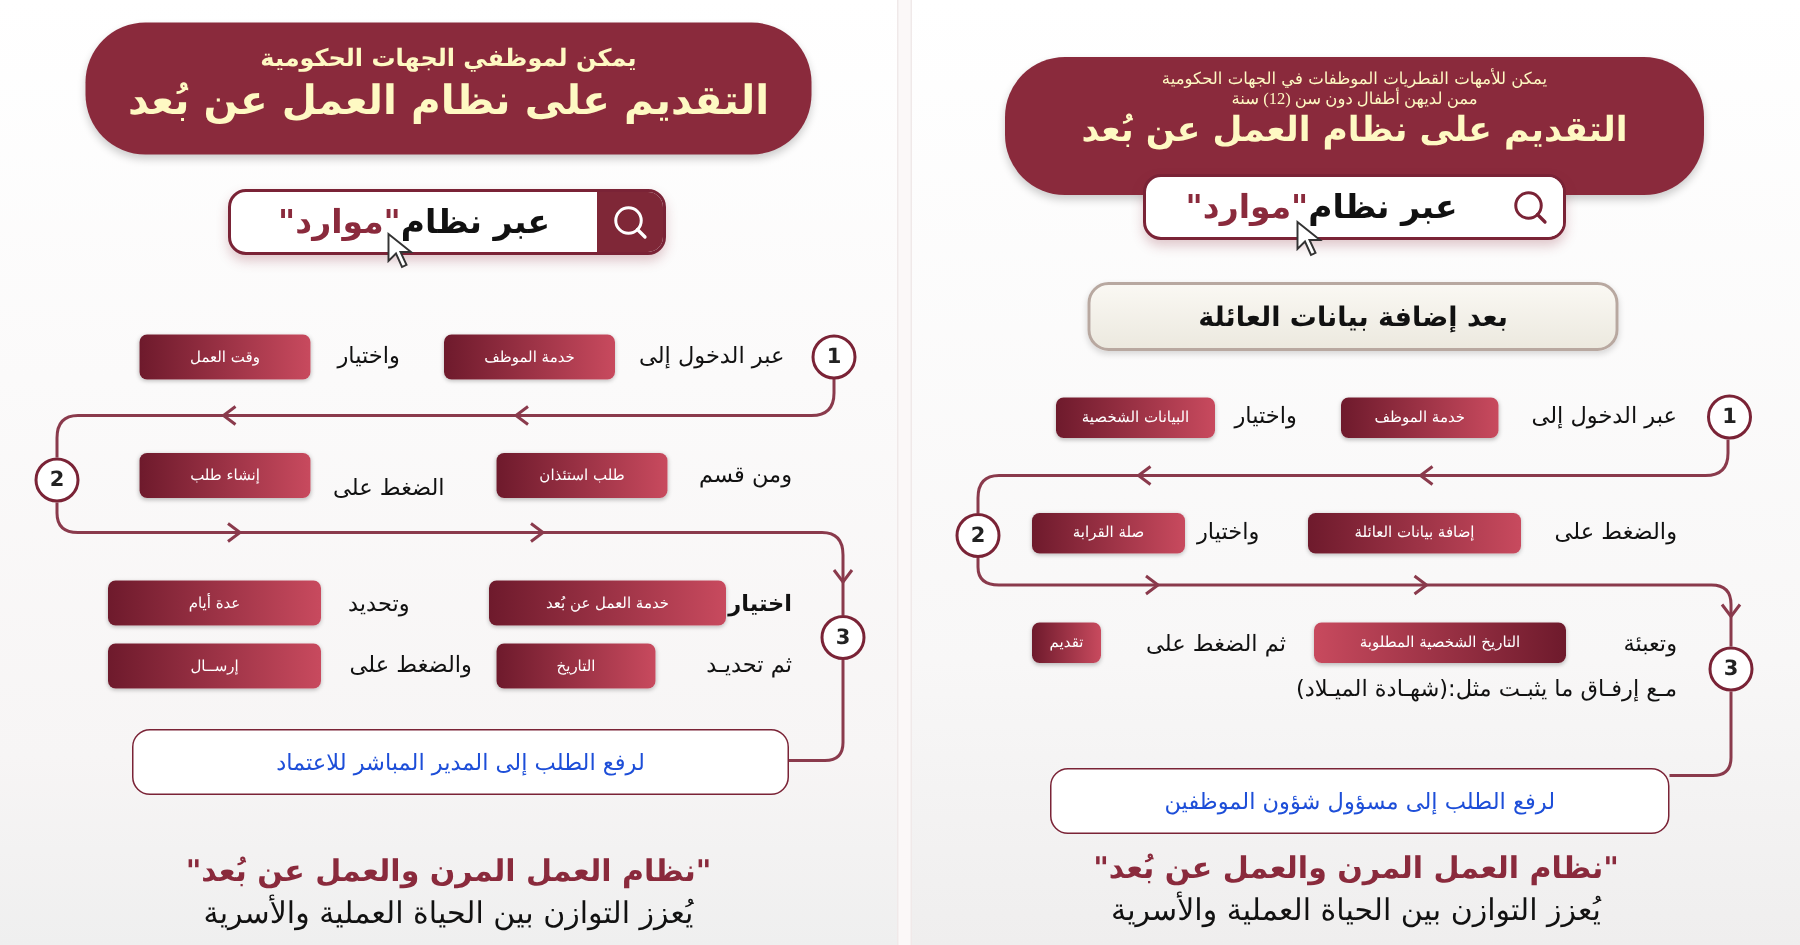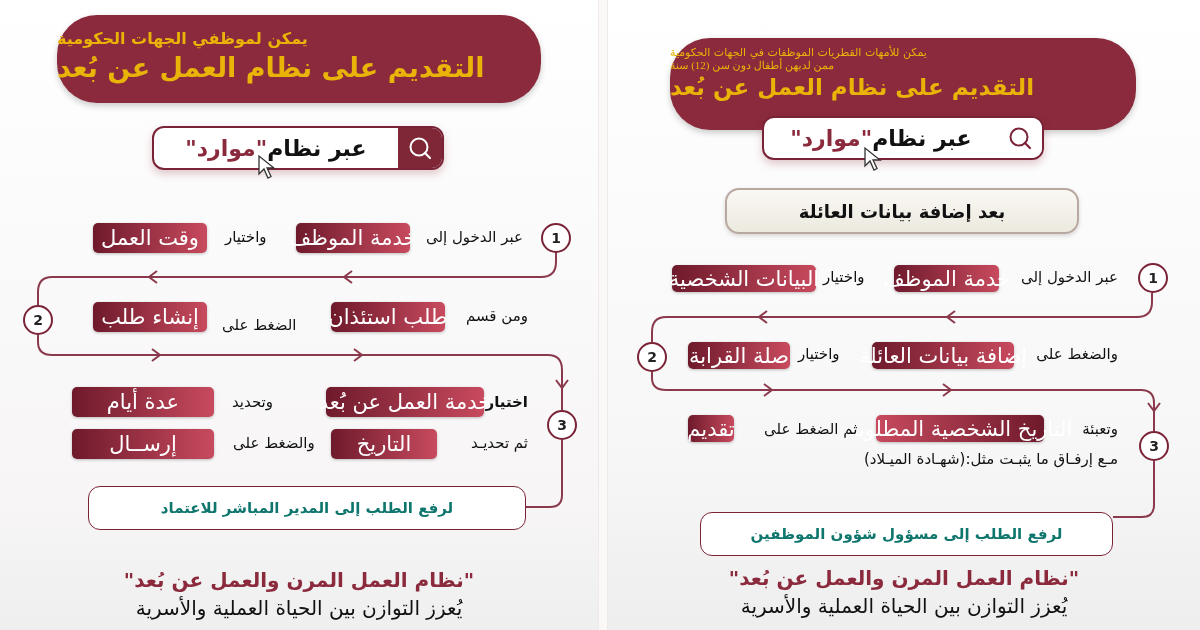--- a/index.html
+++ b/index.html
@@ -7,37 +7,37 @@
   body { position: relative; font-family: "DejaVu Sans", sans-serif; direction: ltr; }
 
   .panel { position: absolute; top: 0; height: 630px; background: linear-gradient(#ffffff, #f7f5f5 80%, #efefef); overflow: hidden; }
   .panel.left { left: 0; width: 598px; }
   .panel.right { left: 608px; width: 592px; background: linear-gradient(#ffffff, #f8f7f7 70%, #efeeee); }
   .divider { position: absolute; left: 598px; top: 0; width: 10px; height: 630px; background: #fbf8f8; border-left: 1px solid #f0e9e9; border-right: 1px solid #f0e9e9; }
 
   .abs { position: absolute; }
   .rtl { direction: rtl; unicode-bidi: plaintext; }
 
-  .banner { background: #8a2a3c; border-radius: 40px; color: #eab308; text-align: left; box-shadow: 0 3px 6px rgba(0,0,0,0.2); }
+  .banner { background: #8a2a3c; border-radius: 40px; color: #fef9c3; text-align: center; box-shadow: 0 3px 6px rgba(0,0,0,0.2); }
   .banner .sub { font-weight: bold; }
   .banner .main { font-weight: bold; }
 
   .search { background: #fff; border: 2px solid #7a2336; border-radius: 12px; box-shadow: 0 4px 8px rgba(138,42,60,0.25); display: flex; align-items: stretch; overflow: hidden; }
   .search .text { flex: 1; display: flex; align-items: center; justify-content: center; font-weight: bold; color: #111; direction: rtl; }
   .search .text .q { color: #8a2a3c; }
   .search .btn { width: 44px; background: #7f2737; display: flex; align-items: center; justify-content: center; }
 
-  .chip { position: absolute; height: 30px; border-radius: 5px; color: #fff; display: flex; align-items: center; justify-content: center; font-size: 21px; background: linear-gradient(90deg, #6e1a2c, #c84a5e); box-shadow: 0 1px 3px rgba(0,0,0,0.25); direction: rtl; white-space: nowrap; }
+  .chip { position: absolute; height: 30px; border-radius: 5px; color: #fff; display: flex; align-items: center; justify-content: center; font-size: 10px; background: linear-gradient(90deg, #6e1a2c, #c84a5e); box-shadow: 0 1px 3px rgba(0,0,0,0.25); direction: rtl; white-space: nowrap; }
   .chip.rev { background: linear-gradient(90deg, #c84a5e, #6e1a2c); }
   .lbl { position: absolute; font-size: 15px; color: #111; direction: rtl; white-space: nowrap; }
   .lbl.b { font-weight: bold; }
 
   .num { position: absolute; width: 30px; height: 30px; border-radius: 50%; border: 2px solid #7a2336; background: #fff; display: flex; align-items: center; justify-content: center; font-weight: bold; font-size: 14px; color: #222; }
 
-  .result { position: absolute; border: 1.5px solid #7a2336; border-radius: 12px; background: #fff; display: flex; align-items: center; justify-content: center; font-weight: bold; font-size: 15px; color: #0f766e; direction: rtl; }
+  .result { position: absolute; border: 1.5px solid #7a2336; border-radius: 12px; background: #fff; display: flex; align-items: center; justify-content: center; font-weight: normal; font-size: 15px; color: #1d4ed8; direction: rtl; }
 
   .family { position: absolute; border: 2px solid #b8a8a0; border-radius: 14px; background: linear-gradient(#faf8f3, #ece9df); display: flex; align-items: center; justify-content: center; font-weight: bold; font-size: 18px; color: #111; direction: rtl; box-shadow: 0 2px 4px rgba(0,0,0,0.15); }
 
   .slogan1 { position: absolute; text-align: center; font-weight: bold; color: #8a2a3c; direction: rtl; }
   .slogan2 { position: absolute; text-align: center; color: #111; direction: rtl; }
 
   svg.flow { position: absolute; left: 0; top: 0; }
 </style>
 </head>
 <body>
@@ -150,21 +150,21 @@
   <svg class="abs" style="left:254px; top:146px;" width="24" height="28" viewBox="0 0 24 28">
     <path d="M3 2 L3 20 L8 15 L12 24 L15 22.5 L11 14 L18 14 Z" fill="#fff" stroke="#333" stroke-width="1.3"></path>
   </svg>
 
   <div class="family" style="left:117px; top:188px; width:354px; height:46px;">بعد إضافة بيانات العائلة</div>
 
   <div class="num" style="left:530px; top:263px;">1</div>
   <div class="lbl" style="right:82px; top:268px;">عبر الدخول إلى</div>
   <div class="chip" style="left:286px; top:265px; width:105px; height:27px;">خدمة الموظف</div>
   <div class="lbl" style="left:215px; top:268px;">واختيار</div>
-  <div class="chip" style="left:64px; top:265px; width:144px; height:27px;">البيانات الشخصية</div>
+  <div class="chip" style="left:96px; top:265px; width:106px; height:27px;">البيانات الشخصية</div>
 
   <div class="num" style="left:29px; top:342px;">2</div>
   <div class="lbl" style="right:82px; top:345px;">والضغط على</div>
   <div class="chip" style="left:264px; top:342px; width:142px; height:27px;">إضافة بيانات العائلة</div>
   <div class="lbl" style="left:190px; top:345px;">واختيار</div>
   <div class="chip" style="left:80px; top:342px; width:102px; height:27px;">صلة القرابة</div>
 
   <div class="num" style="left:531px; top:431px;">3</div>
   <div class="lbl" style="right:82px; top:420px;">وتعبئة</div>
   <div class="chip rev" style="left:268px; top:415px; width:168px; height:27px;">التاريخ الشخصية المطلوبة</div>

